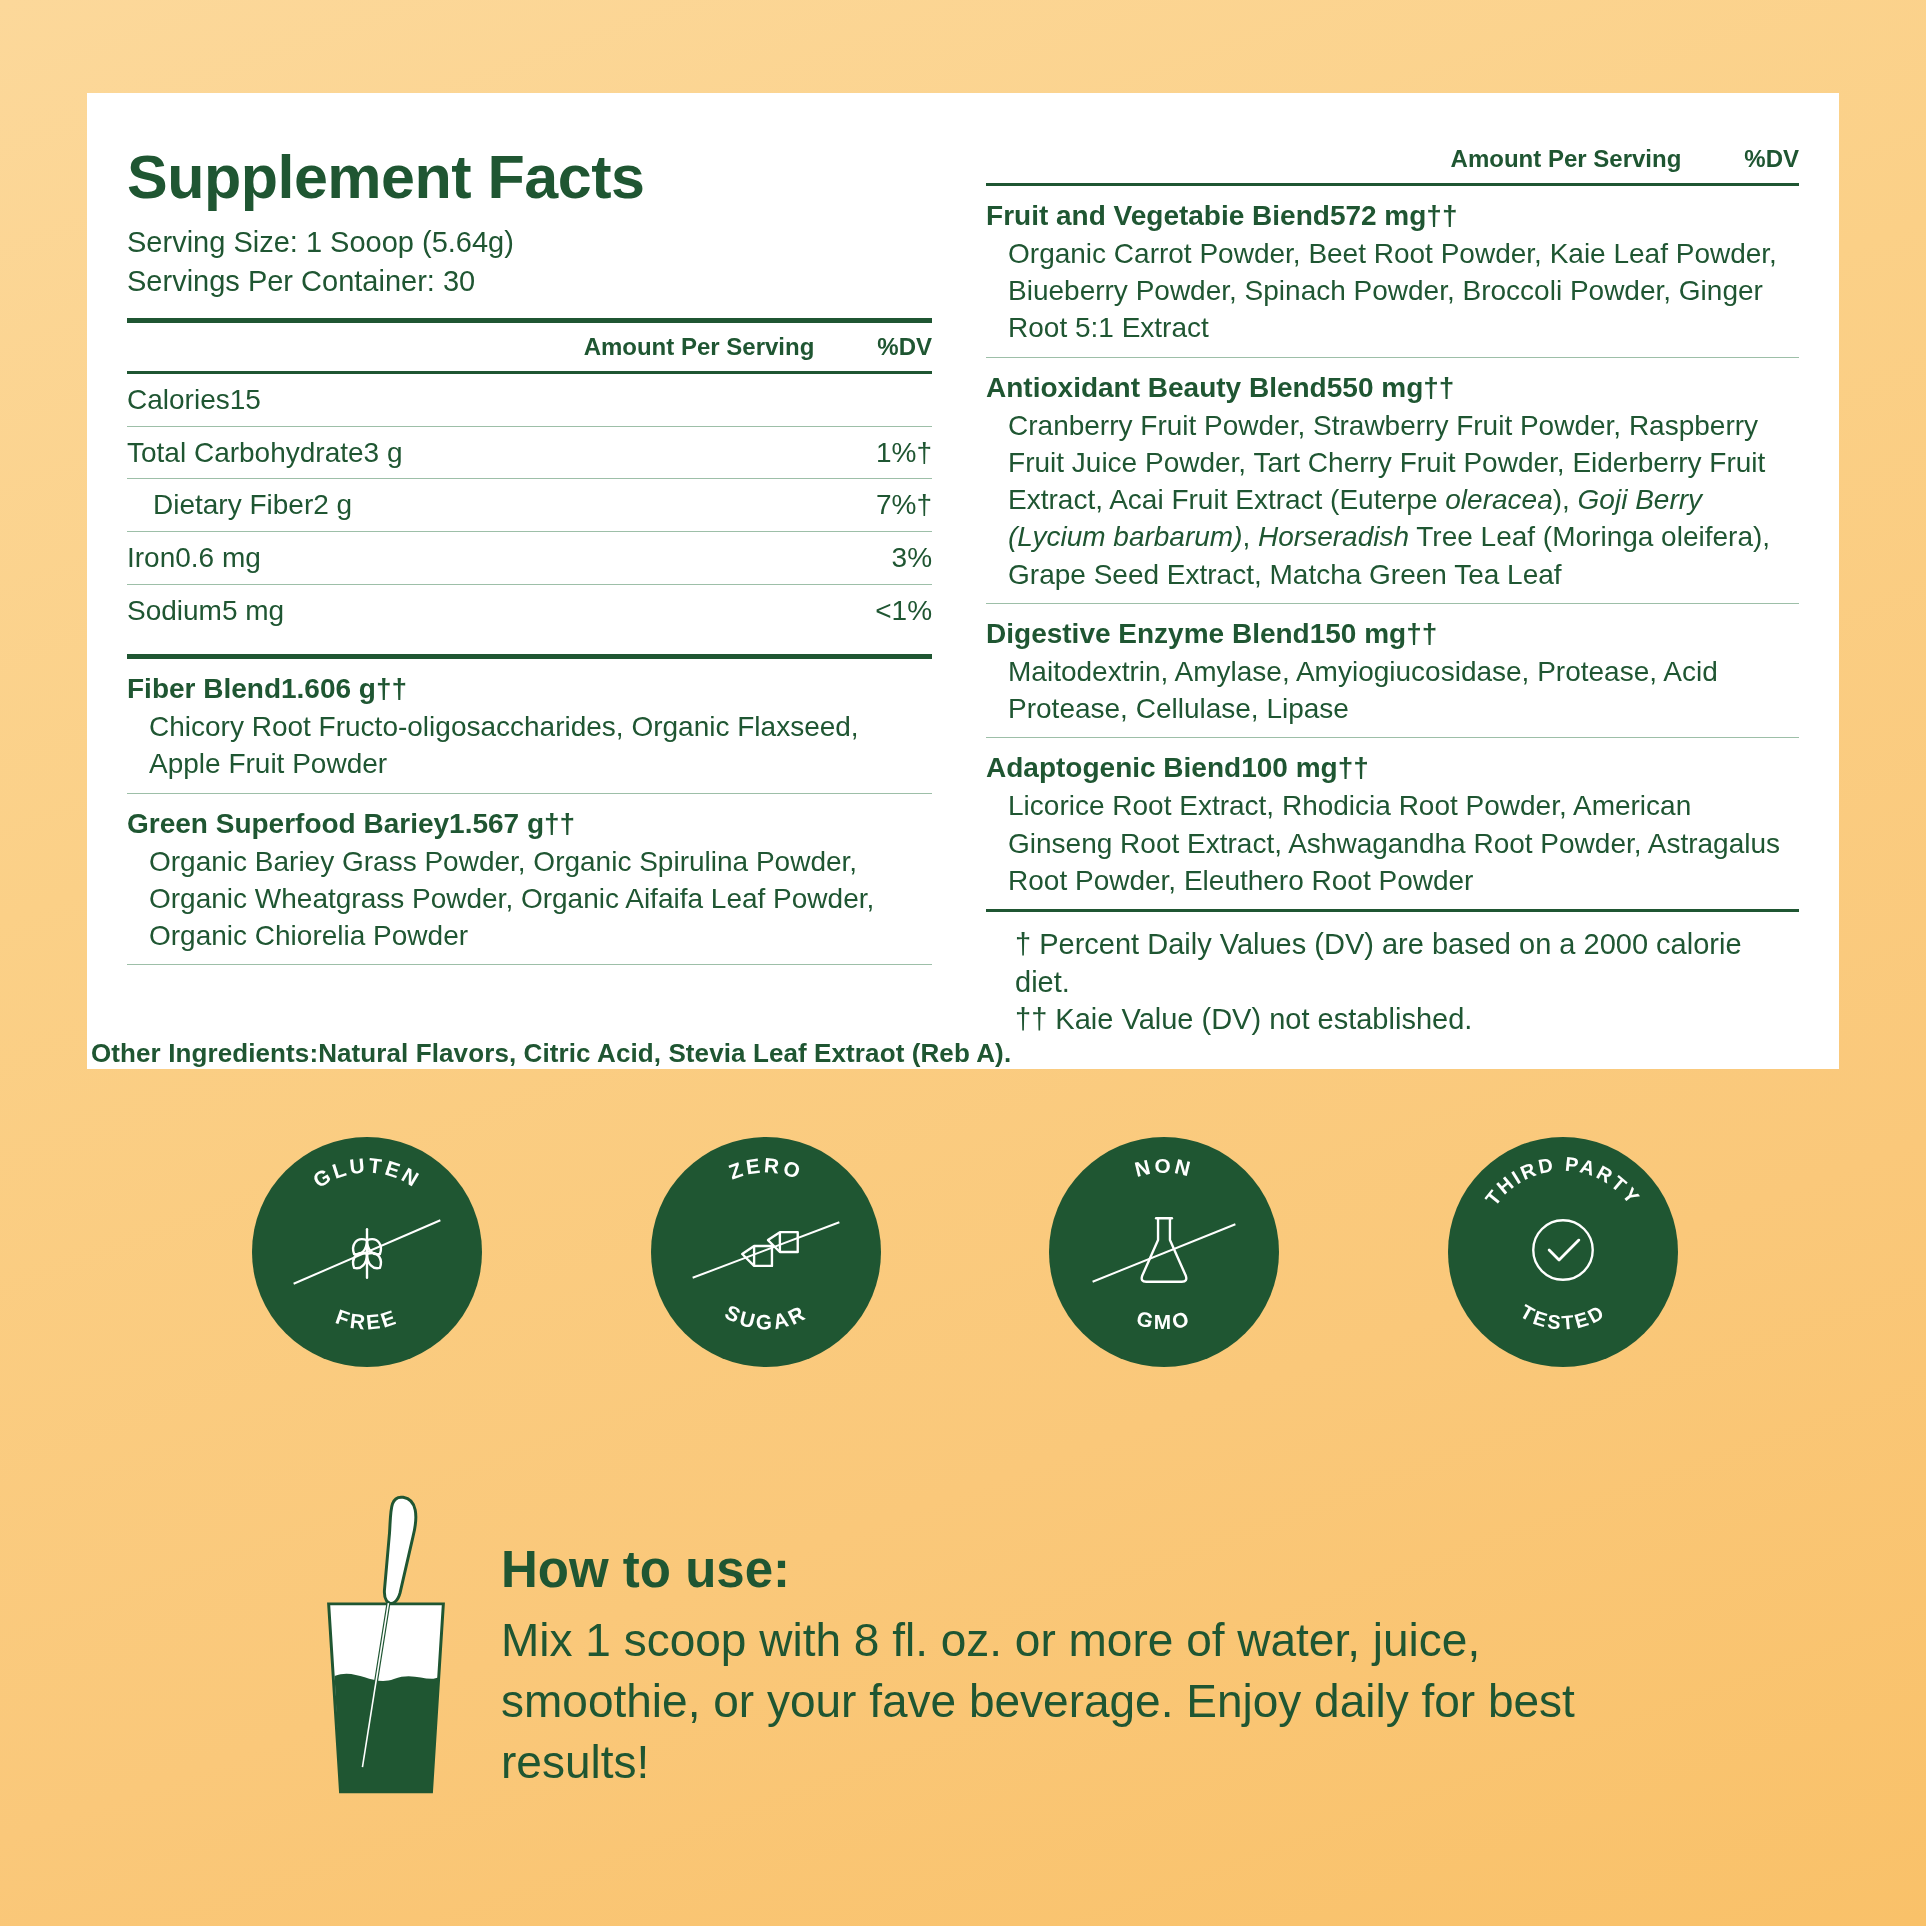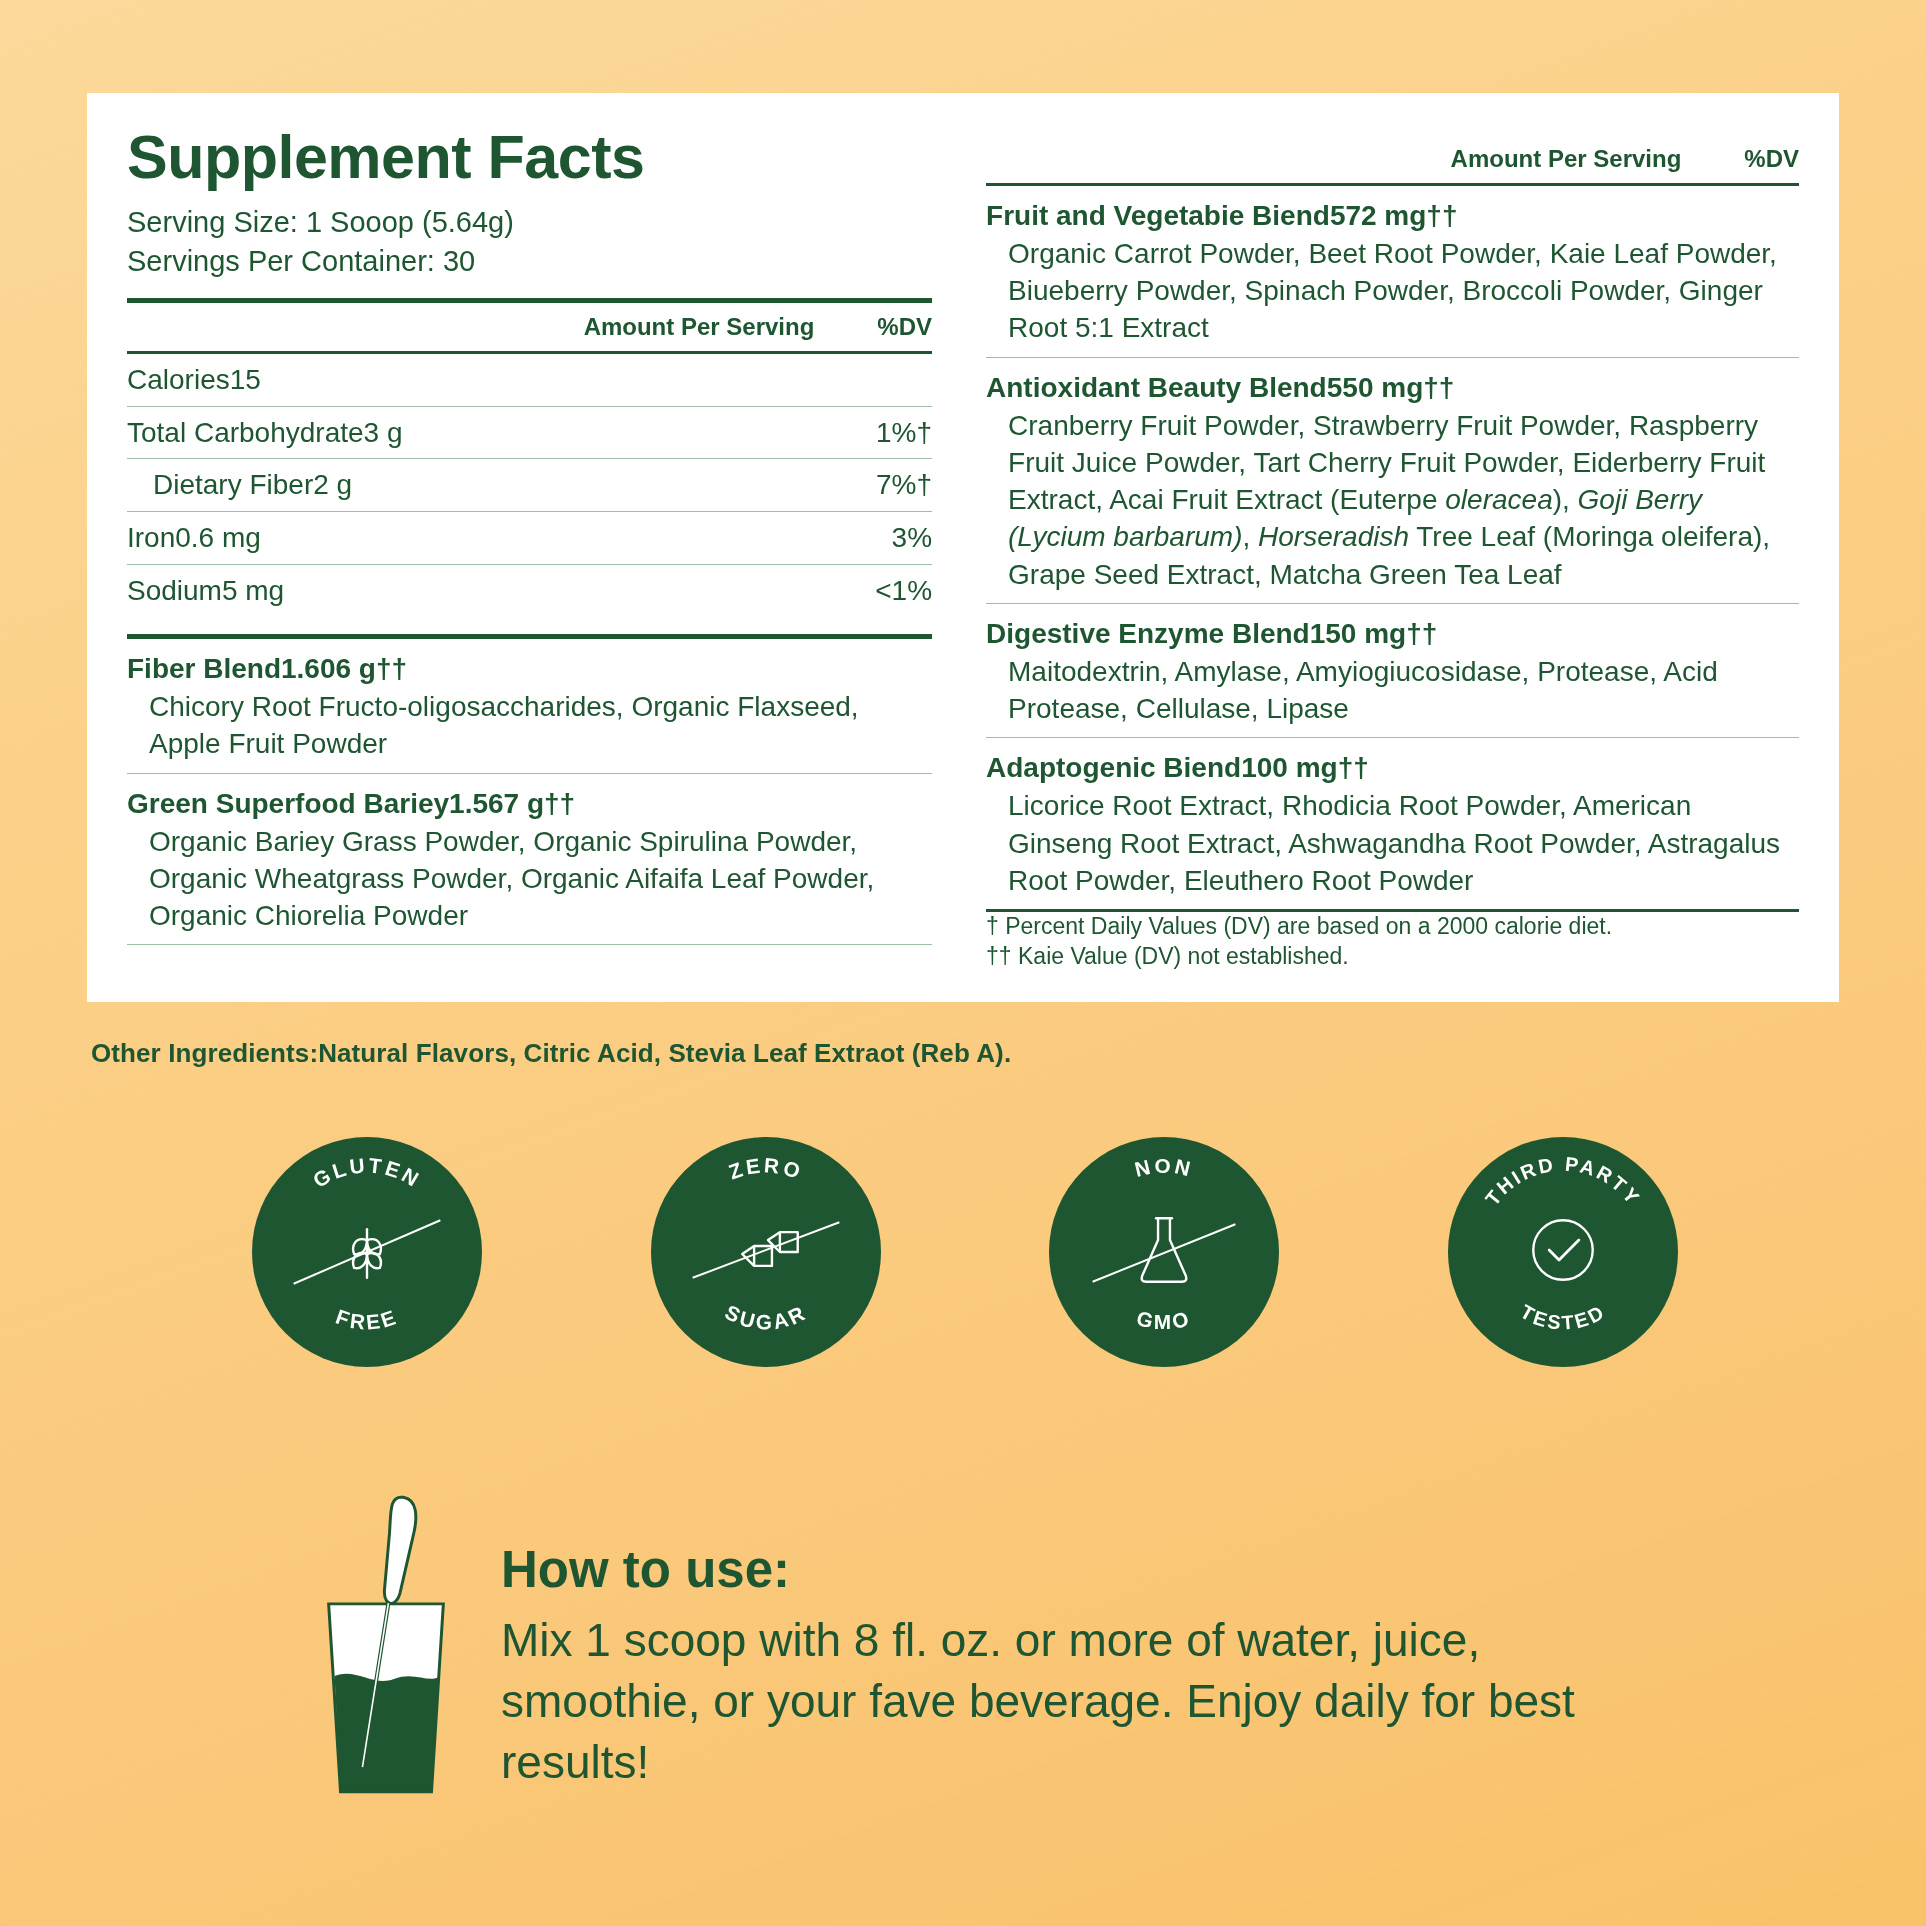--- a/index.html
+++ b/index.html
@@ -30,21 +30,21 @@
     background: #ffffff;
     box-sizing: border-box;
     padding: 32px 40px 30px 40px;
     display: flex;
     gap: 46px;
   }
   .col {
     width: 818px;
     box-sizing: border-box;
   }
-  .col.left { padding-right: 8px; }
+  .col.left { padding-right: 8px; margin-top: 20px; }
   .col.right { padding-top: 10px; }
 
   h1.facts-title {
     font-size: 61px;
     line-height: 1.05;
     font-weight: bold;
     margin: 0 0 14px 0;
     color: #1f5632;
     letter-spacing: -0.5px;
   }
@@ -100,23 +100,24 @@
   }
   .blend-body {
     font-size: 28px;
     line-height: 1.33;
     padding-left: 22px;
     margin-top: 2px;
   }
   .blend-body i { font-style: italic; }
 
   .footnotes {
-    font-size: 23px;
+    font-size: 29px;
     line-height: 1.3;
-    padding-top: 0;
+    padding-top: 14px;
+    margin-left: 29px;
   }
 
   
   .other-ing {
     position: absolute;
     left: 91px;
     top: 1038px;
     font-size: 26px;
     font-weight: bold;
     color: #1f5632;

